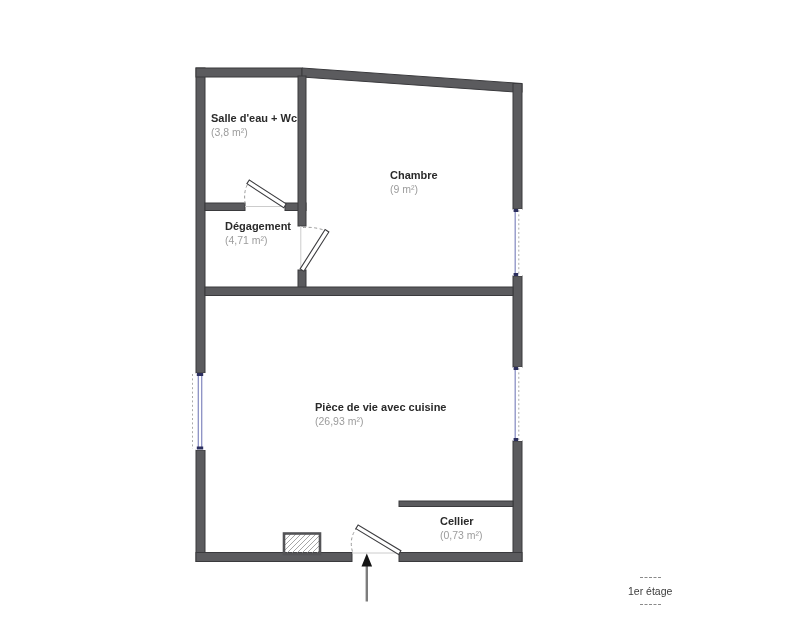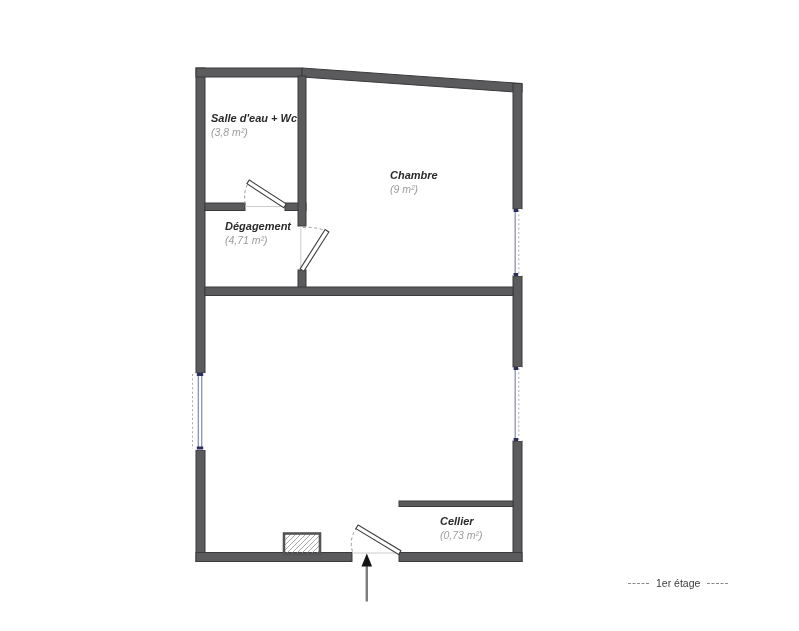--- a/index.html
+++ b/index.html
@@ -12,26 +12,26 @@
   .window-glass{fill:#ffffff;}
   .window-line{stroke:var(--window_glass_line);stroke-width:1.3;fill:none;}
   .window-cap{fill:var(--window_cap);}
   .window-dash{stroke:#aaaaaa;stroke-width:1;fill:none;stroke-dasharray:2 2.4;}
   .door-leaf{fill:#ffffff;stroke:#3d3d40;stroke-width:1.1;}
   .door-arc{fill:none;stroke:var(--door_arc);stroke-width:1;stroke-dasharray:3 2.6;}
   .threshold{stroke:#cccccc;stroke-width:1;fill:none;}
   .chimney{fill:url(#hatch);stroke:#545457;stroke-width:2.6;}
   .arrow-line{stroke:var(--arrow);stroke-width:2.4;}
   .arrow-head{fill:#141414;}
-  .room-label{position:absolute;white-space:nowrap;line-height:13px;font-style:italic;}
+  .room-label{position:absolute;white-space:nowrap;line-height:13px;}
   .room-name{color:var(--room_name);font-size:11px;font-weight:bold;}
   .room-area{color:var(--area_text);font-size:10.5px;font-weight:normal;margin-top:1px;}
   .floor-label{
     position:absolute;left:628px;top:577px;display:flex;align-items:center;gap:7px;
-    color:#3c3c3c;font-size:10.5px;white-space:nowrap;
+    color:#3c3c3c;font-size:10.5px;white-space:nowrap;flex-direction:column;
   }
   .dash-seg{width:21px;height:0;border-top:1px dashed #8a8a8a;}
 </style>
 </head>
 <body>
 
 <div id="canvas" style="--wall: #5b5b5e; --wall_edge: #3a3a3d; --window_glass_line: #8b90c4; --window_cap: #2c2f5e; --room_name: #2a2a2a; --area_text: #9c9c9c; --door_arc: #9a9a9a; --arrow: #7d7d7d;">
 
   <svg class="plan-svg" width="799" height="631" viewBox="0 0 799 631">
     <defs>
@@ -115,20 +115,24 @@
   <div class="room-label" style="left:390px;top:169px">
     <div class="room-name">Chambre</div>
     <div class="room-area">(9 m²)</div>
   </div>
 
   <div class="room-label" style="left:225px;top:220px">
     <div class="room-name">Dégagement</div>
     <div class="room-area">(4,71 m²)</div>
   </div>
 
+  <div class="room-label" style="left:315px;top:401px">
+    <div class="room-name">Pièce de vie avec cuisine</div>
+    <div class="room-area">(26,93 m²)</div>
+  </div>
 
   <div class="room-label" style="left:440px;top:515px">
     <div class="room-name">Cellier</div>
     <div class="room-area">(0,73 m²)</div>
   </div>
 
   <div class="floor-label">
     <span class="dash-seg"></span>
     <span>1er étage</span>
     <span class="dash-seg"></span>

